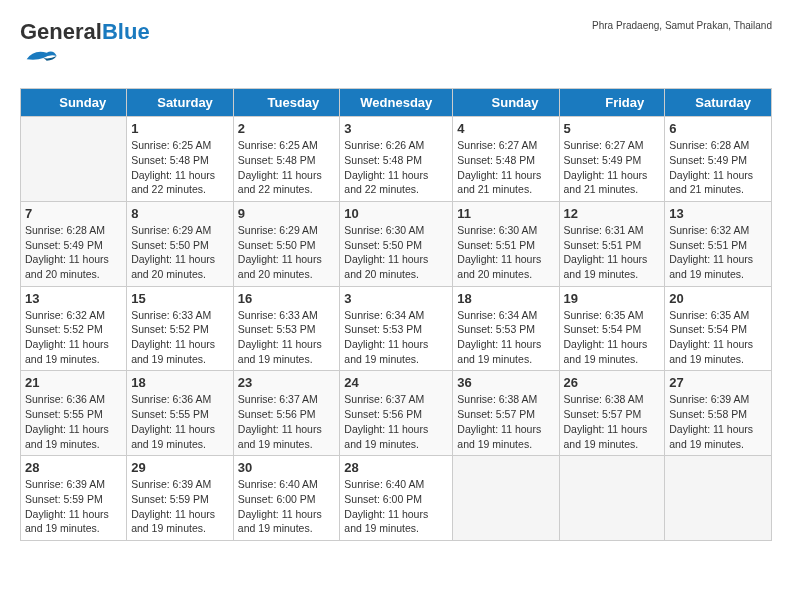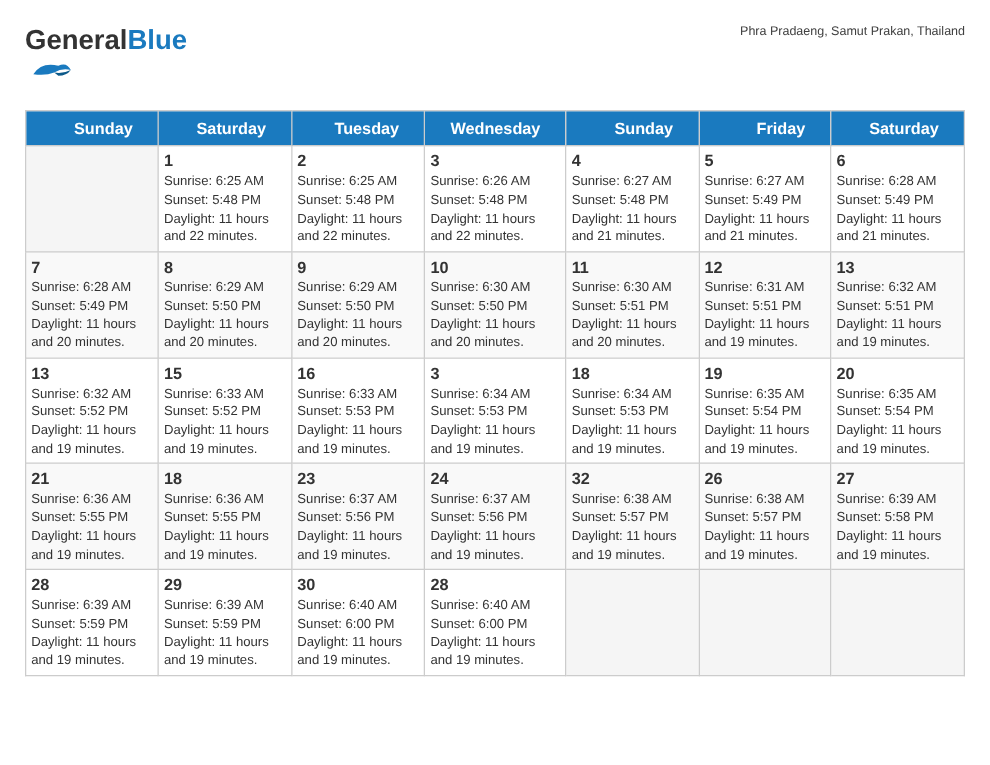--- a/index.html
+++ b/index.html
@@ -209,21 +209,21 @@
         </td>
         <td>
           <div class="day-num">23</div>
           <div class="day-info">Sunrise: 6:37 AM<br>Sunset: 5:56 PM<br>Daylight: 11 hours and 19 minutes.</div>
         </td>
         <td>
           <div class="day-num">24</div>
           <div class="day-info">Sunrise: 6:37 AM<br>Sunset: 5:56 PM<br>Daylight: 11 hours and 19 minutes.</div>
         </td>
         <td>
-          <div class="day-num">32</div>
+          <div class="day-num">36</div>
           <div class="day-info">Sunrise: 6:38 AM<br>Sunset: 5:57 PM<br>Daylight: 11 hours and 19 minutes.</div>
         </td>
         <td>
           <div class="day-num">26</div>
           <div class="day-info">Sunrise: 6:38 AM<br>Sunset: 5:57 PM<br>Daylight: 11 hours and 19 minutes.</div>
         </td>
         <td>
           <div class="day-num">27</div>
           <div class="day-info">Sunrise: 6:39 AM<br>Sunset: 5:58 PM<br>Daylight: 11 hours and 19 minutes.</div>
         </td>

